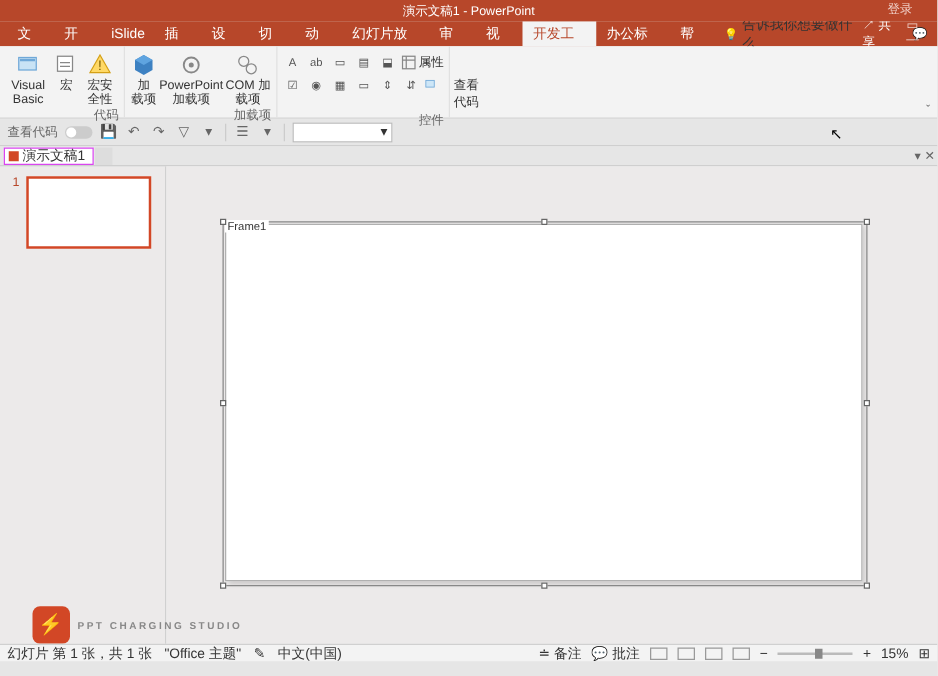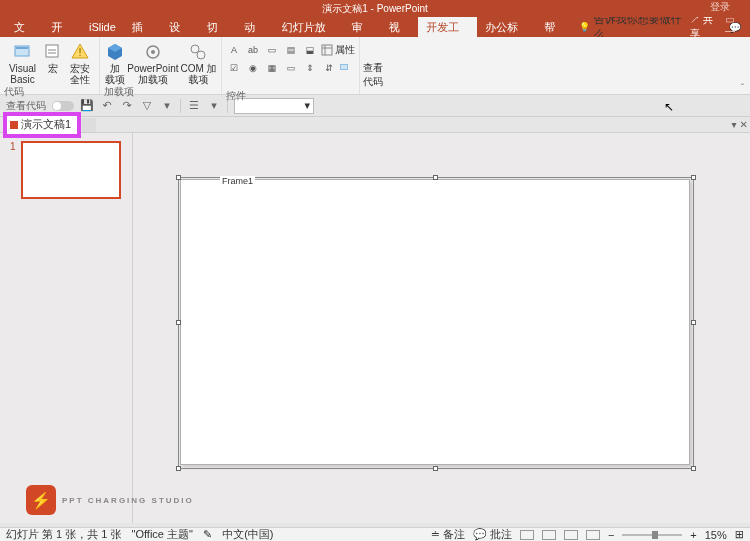--- a/index.html
+++ b/index.html
@@ -18,41 +18,41 @@
 .menutabs .tab.active{background:#f3f3f3;color:#b7472a;}
 .menutabs .tell{color:#f0cfc7;margin-left:6px;display:flex;align-items:center;gap:3px;}
 .menutabs .tell .bulb{font-size:9px;}
 .menutabs .rightbtns{margin-left:auto;display:flex;align-items:center;gap:8px;padding-right:8px;}
 .menutabs .rightbtns span{color:#fff;font-size:10px;}
 
 
 .ribbon{height:58px;background:#f3f3f3;border-bottom:1px solid #d4d4d4;display:flex;position:relative;}
 .rgroup{border-right:1px solid #e1e1e1;padding:2px 4px 0 4px;display:flex;flex-direction:column;justify-content:space-between;}
 .rgroup .top{display:flex;gap:2px;align-items:flex-start;}
-.rgroup .label{text-align:left;font-size:10px;color:#666;padding-bottom:1px;}
+.rgroup .label{text-align:right;font-size:10px;color:#666;padding-bottom:1px;}
 .bigbtn{width:42px;display:flex;flex-direction:column;align-items:center;gap:1px;padding-top:3px;}
 .bigbtn .ico{width:20px;height:20px;}
 .bigbtn .txt{font-size:10px;text-align:center;line-height:11px;}
 .smrow{display:flex;gap:3px;}
 .smbtn{width:16px;height:14px;border:1px solid transparent;display:flex;align-items:center;justify-content:center;font-size:9px;color:#555;}
 .ribbon .collapse{position:absolute;right:6px;bottom:2px;color:#666;font-size:9px;}
 
 
 .qat{height:22px;background:#e6e6e6;border-bottom:1px solid #cfcfcf;display:flex;align-items:center;padding:0 6px;gap:6px;}
 .qat .lbl{font-size:10px;color:#666;}
 .qat .switch{width:22px;height:10px;border-radius:5px;background:#ccc;position:relative;}
 .qat .switch::after{content:"";position:absolute;width:8px;height:8px;border-radius:50%;background:#fff;left:1px;top:1px;}
 .qat .ico{width:14px;height:14px;display:flex;align-items:center;justify-content:center;font-size:11px;color:#666;}
 .qat .ico.save{color:#5b57d1;}
 .qat .sep{width:1px;height:14px;background:#ccc;}
 .qat .dd{width:80px;height:16px;border:1px solid #bbb;background:#fff;display:flex;align-items:center;padding:0 3px;font-size:10px;color:#888;}
 
 
 .doctabs{height:16px;background:#e6e6e6;border-bottom:1px solid #cfcfcf;display:flex;align-items:center;padding-left:3px;position:relative;}
-.doctab{background:#fff;border:4px solid #d946ef;height:26px;display:flex;align-items:center;padding:0 6px 0 3px;gap:3px;font-size:10px;}
+.doctab{background:#fff;border:1px solid #d946ef;height:14px;display:flex;align-items:center;padding:0 6px 0 3px;gap:3px;font-size:10px;}
 .doctab .ppico{width:8px;height:8px;background:#d24726;}
 .newtab{width:14px;height:14px;background:#ddd;margin-left:1px;}
 .doctabs .rbtns{position:absolute;right:2px;display:flex;gap:3px;}
 .doctabs .rbtns span{font-size:10px;color:#666;}
 
 
 .workspace{display:flex;height:390px;}
 .slidepanel{width:133px;background:#eceaea;border-right:1px solid #d0d0d0;padding:8px 10px;}
 .thumbwrap{display:flex;gap:5px;}
 .thumbnum{font-size:10px;color:#b7472a;}
@@ -62,30 +62,30 @@
 .frame{position:absolute;left:-3px;top:-3px;width:516px;height:292px;border:1px solid #888;}
 .frame .handle{position:absolute;width:5px;height:5px;background:#fff;border:1px solid #666;}
 .frame .h-tl{left:-3px;top:-3px;}
 .frame .h-tr{right:-3px;top:-3px;}
 .frame .h-bl{left:-3px;bottom:-3px;}
 .frame .h-br{right:-3px;bottom:-3px;}
 .frame .h-tm{left:50%;top:-3px;margin-left:-3px;}
 .frame .h-bm{left:50%;bottom:-3px;margin-left:-3px;}
 .frame .h-ml{left:-3px;top:50%;margin-top:-3px;}
 .frame .h-mr{right:-3px;top:50%;margin-top:-3px;}
-.framelbl{position:absolute;left:1px;top:-2px;background:#fff;font-size:9px;padding:0 2px;margin-left:40px;}
+.framelbl{position:absolute;left:1px;top:-2px;background:#fff;font-size:9px;padding:0 2px;}
 
 
 .watermark{position:absolute;left:26px;bottom:26px;display:flex;align-items:center;gap:6px;}
 .wm-ico{width:30px;height:30px;background:#d24726;border-radius:6px;display:flex;align-items:center;justify-content:center;color:#fff;font-size:16px;font-weight:bold;}
 .wm-txt .t1{color:#d24726;font-size:20px;font-weight:bold;letter-spacing:1px;}
 .wm-txt .t2{color:#888;font-size:8px;letter-spacing:2px;font-weight:bold;}
 
 
-.statusbar{position:absolute;bottom:0;left:0;right:0;height:14px;background:#f3f3f3;border-top:1px solid #d0d0d0;display:flex;align-items:center;padding:0 6px;font-size:9px;color:#555;gap:10px;}
+.statusbar{position:absolute;bottom:12px;left:0;right:0;height:14px;background:#f3f3f3;border-top:1px solid #d0d0d0;display:flex;align-items:center;padding:0 6px;font-size:9px;color:#555;gap:10px;}
 .statusbar .right{margin-left:auto;display:flex;align-items:center;gap:8px;}
 .statusbar .viewbtn{width:14px;height:10px;border:1px solid #999;}
 .statusbar .slider{width:60px;height:2px;background:#bbb;position:relative;}
 .statusbar .slider::after{content:"";position:absolute;width:6px;height:8px;background:#888;left:30px;top:-3px;}
 
 .cursor{position:absolute;left:664px;top:100px;font-size:12px;color:#000;pointer-events:none;}
 
 svg{display:block;}
 </style>
 </head>

